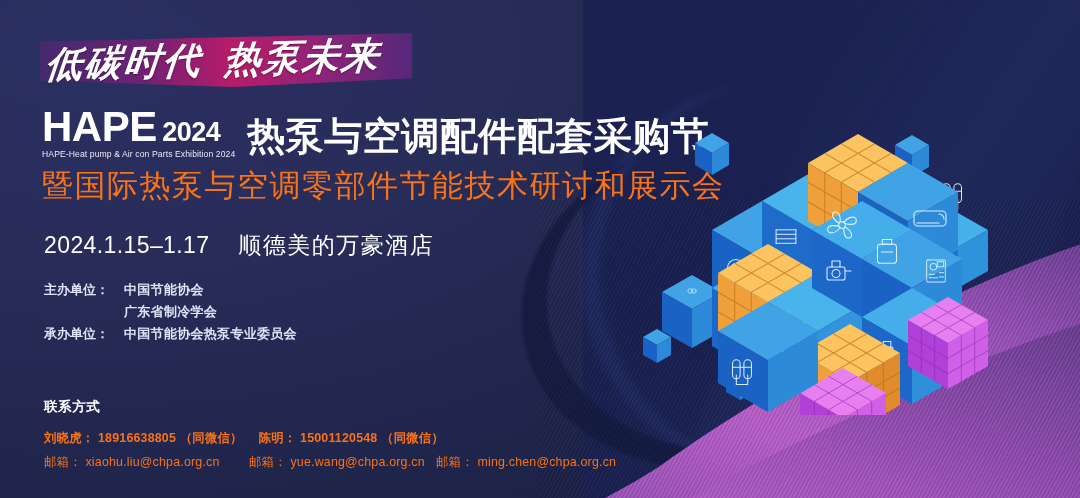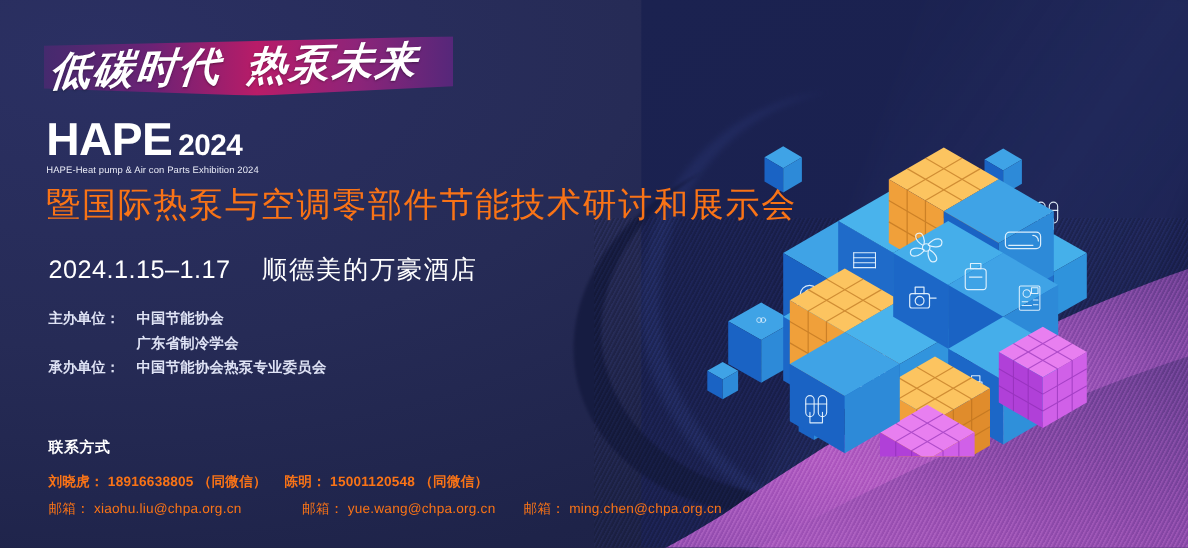--- a/index.html
+++ b/index.html
@@ -160,21 +160,21 @@
   .contact-row {
     display: flex; white-space: nowrap;
     font-size: 12.4px; color: #f97316; line-height: 21px;
   }
   .contact-person { font-weight: 600; letter-spacing: 0.2px; }
   .contact-person + .contact-person { margin-left: 16px; }
   .wx { letter-spacing: 0.2px; }
   .mail-row { margin-top: 3px; }
   .mail-cell { letter-spacing: 0.2px; }
   .mail-cell.m1 { width: 205px; }
-  .mail-cell.m2 { width: 227px; text-align: center; }
+  .mail-cell.m2 { width: 187px; }
 
   
   .art { position: absolute; left: 640px; top: 125px; width: 420px; height: 290px; }
   
   .icon-line { fill: none; stroke: #eaf6ff; stroke-width: 1.1; stroke-linejoin: round; stroke-linecap: round; opacity: 0.92; }
 </style>
 </head>
 <body>
 
 <div id="poster">
@@ -214,20 +214,21 @@
   </div>
 
   <div class="title-row">
     <div class="hape-block">
       <div>
         <span class="hape">HAPE</span>
         <span class="hape-year">2024</span>
       </div>
       <div class="hape-sub">HAPE-Heat pump &amp; Air con Parts Exhibition 2024</div>
     </div>
+    <div class="title-cn">热泵与空调配件配套采购节</div>
   </div>
   <div class="title-cn2">暨国际热泵与空调零部件节能技术研讨和展示会</div>
 
   <div class="datevenue">
     <span>2024.1.15–1.17</span>
     <span class="venue">顺德美的万豪酒店</span>
   </div>
 
   <div class="orgs">
     <div class="org-line">

